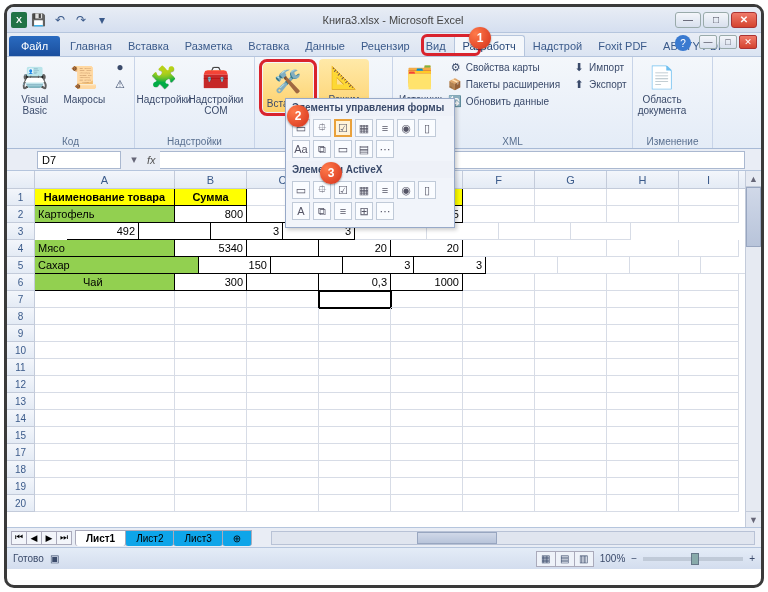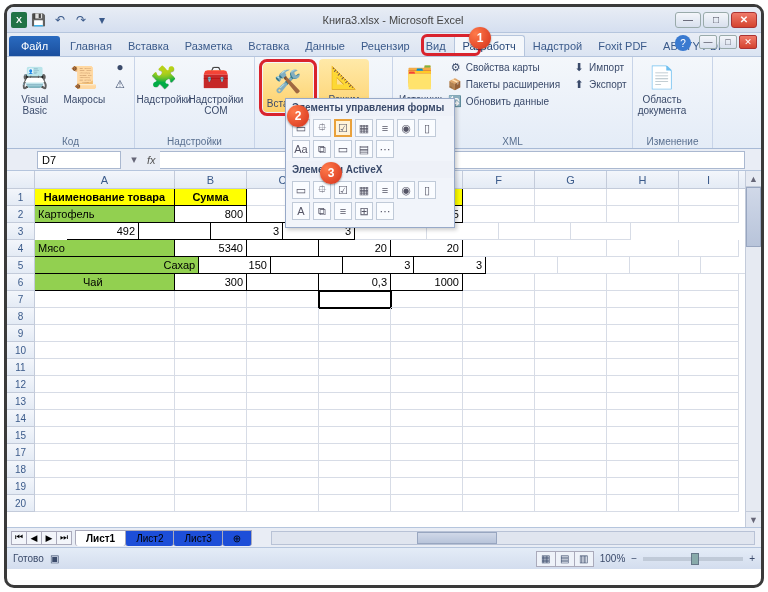--- a/index.html
+++ b/index.html
@@ -74,21 +74,21 @@
   .name-green { background: #92d050; border-right: 1px solid #000; border-bottom: 1px solid #000; }
   .tar { text-align: right; }
   .sel-cell { outline: 2px solid #000; outline-offset: -1px; }
 
   
   .sheetbar { height: 20px; background: #e9edf5; border-top: 1px solid #b5c5dd; display: flex; align-items: center; font-size: 10px; }
   .navset { display: flex; margin: 0 4px; }
   .navbtn { width: 16px; height: 14px; border: 1px solid #aab; background: #f3f5fa; display: flex; align-items:center; justify-content:center; font-size: 9px; cursor:pointer; margin-right: -1px; }
   .stab { padding: 2px 10px; background: #fff; border: 1px solid #aab; border-bottom: none; border-radius: 0 0 3px 3px; margin-right: -1px; cursor:pointer; }
   .stab.active { background: #fff; font-weight: bold; }
-  .stab.inactive { background: #1d4ed8; }
+  .stab.inactive { background: #0ea5e9; }
   .hscroll { flex: 1; margin: 0 6px 0 20px; height: 14px; background: #e0e5ef; border: 1px solid #b8c2d6; position: relative; }
   .hscroll .thumb { position: absolute; left: 30%; width: 80px; height: 100%; background: linear-gradient(#d0d8e8,#b8c4da); border: 1px solid #98a6c0; }
 
   
   .status { height: 22px; background: linear-gradient(#e4ecf7,#d3ddee); border-top: 1px solid #b5c5dd; display: flex; align-items: center; font-size: 10px; color: #3a4a6a; padding: 0 6px; }
   .status .spacer { flex: 1; }
   .viewbtn { width: 20px; height: 16px; border: 1px solid #aab; background: #eef2f9; margin-left: -1px; display:flex; align-items:center; justify-content:center; cursor:pointer; font-size:10px; }
   .zoom-slider { width: 100px; height: 4px; background: #c0cad8; margin: 0 6px; position: relative; }
   .zoom-slider .zthumb { position: absolute; left: 48%; top: -4px; width: 8px; height: 12px; background: #8aa; border:1px solid #678; }
 
@@ -340,21 +340,21 @@
           <div class="cell data-b" style="width: 72px;"></div>
           <div class="cell data-b tar" style="width: 72px;">20</div>
           <div class="cell data-b tar" style="width: 72px;">20</div>
           <div class="cell " style="width: 72px;"></div>
           <div class="cell " style="width: 72px;"></div>
           <div class="cell " style="width: 72px;"></div>
           <div class="cell " style="width: 60px;"></div>
         </div>
         <div class="row">
           <div class="rowhdr">5</div>
-          <div class="cell name-green" style="width: 165px; text-align: right;">Сахар</div>
+          <div class="cell name-green" style="width: 165px;">Сахар</div>
           <div class="cell data-b tar" style="width: 72px;">150</div>
           <div class="cell data-b" style="width: 72px;"></div>
           <div class="cell data-b tar" style="width: 72px;">3</div>
           <div class="cell data-b tar" style="width: 72px;">3</div>
           <div class="cell " style="width: 72px;"></div>
           <div class="cell " style="width: 72px;"></div>
           <div class="cell " style="width: 72px;"></div>
           <div class="cell " style="width: 60px;"></div>
         </div>
         <div class="row">

